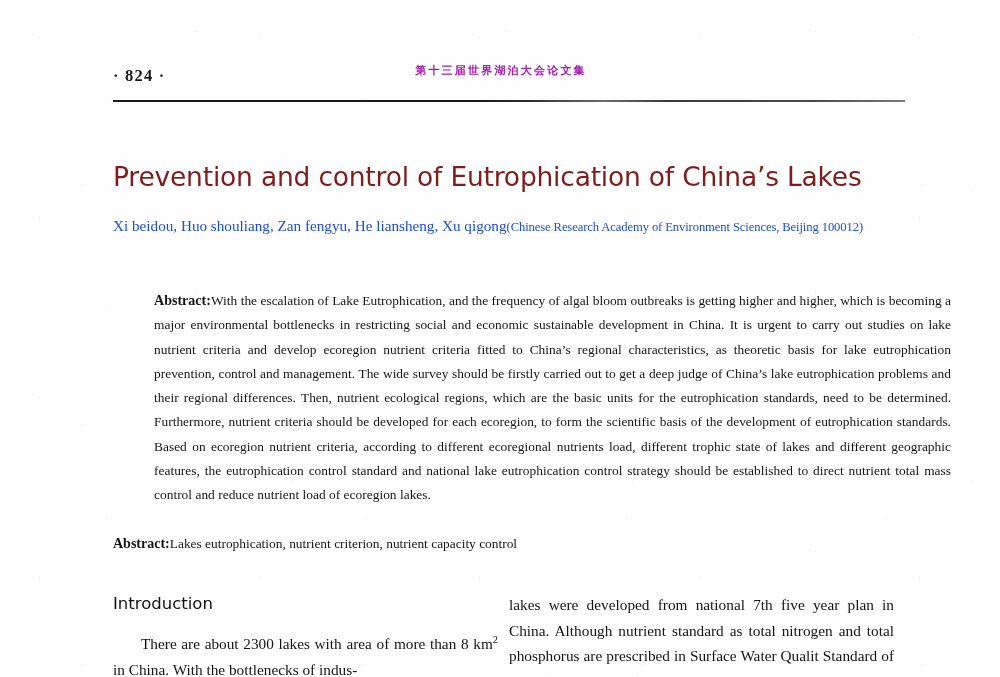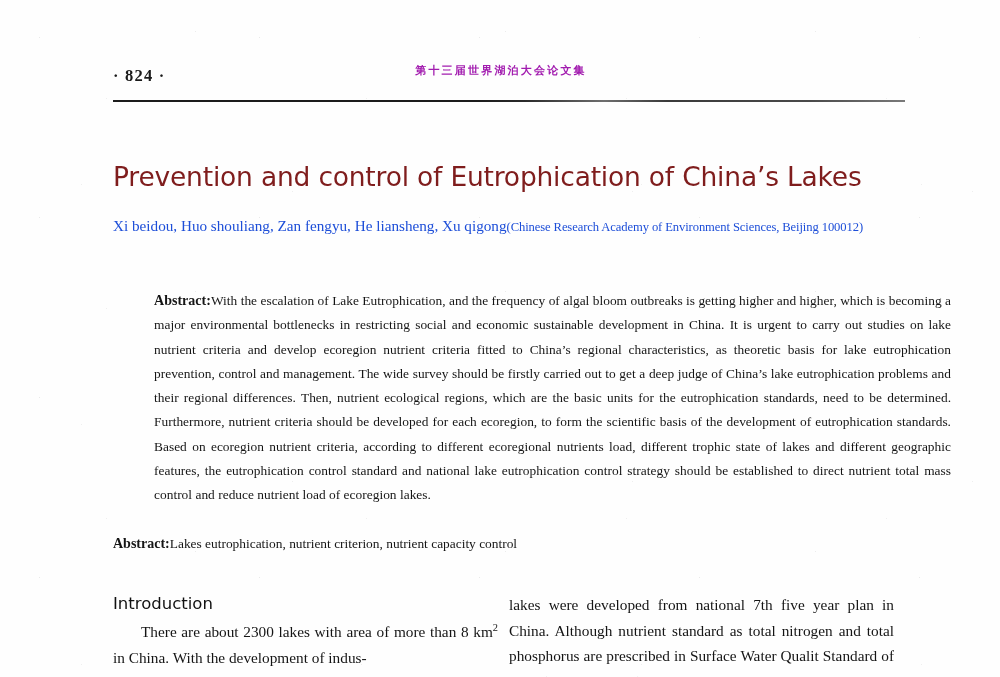--- a/index.html
+++ b/index.html
@@ -148,21 +148,21 @@
     overflow: hidden;
   }
   .col-left  { left: 0; }
   .col-right { left: 396px; }
 
   .section-head {
     font-family: "DejaVu Sans", sans-serif;
     font-size: 16.5px;
     font-weight: 400;
     color: #111111;
-    margin: 0 0 3px 0;
+    margin: 0 0 15px 0;
     line-height: 24px;
   }
   .body-para {
     font-family: "Liberation Serif", serif;
     font-size: 15.3px;
     line-height: 25.5px;
     text-align: justify;
     text-justify: inter-word;
     color: #141414;
     margin: 0;
@@ -209,21 +209,21 @@
   </div>
 
   <div class="keywords">
     <span class="lead">Abstract</span><span class="lead">:</span><span>Lakes eutrophication, nutrient criterion, nutrient capacity control</span>
   </div>
 
   <div class="columns">
 
     <div class="col col-left">
       <h2 class="section-head">Introduction</h2>
-      <p class="body-para first"><span>There are about 2300 lakes with area of more than 8 km</span><sup>2</sup><span> in China. With the development of indus-</span></p>
+      <p class="body-para first"><span>There are about 2300 lakes with area of more than 8 km</span><sup>2</sup><span> in China. With the bottlenecks of indus-</span></p>
     </div>
 
     <div class="col col-right">
       <p class="body-para flush">lakes were developed from national 7th five year plan in China. Although nutrient standard as total nitrogen and total phosphorus are prescribed in Surface Water Qualit Standard of PRC (GB3838: 2002), but</p>
     </div>
 
   </div>
 
   <div class="speckle"></div>
 </div>

